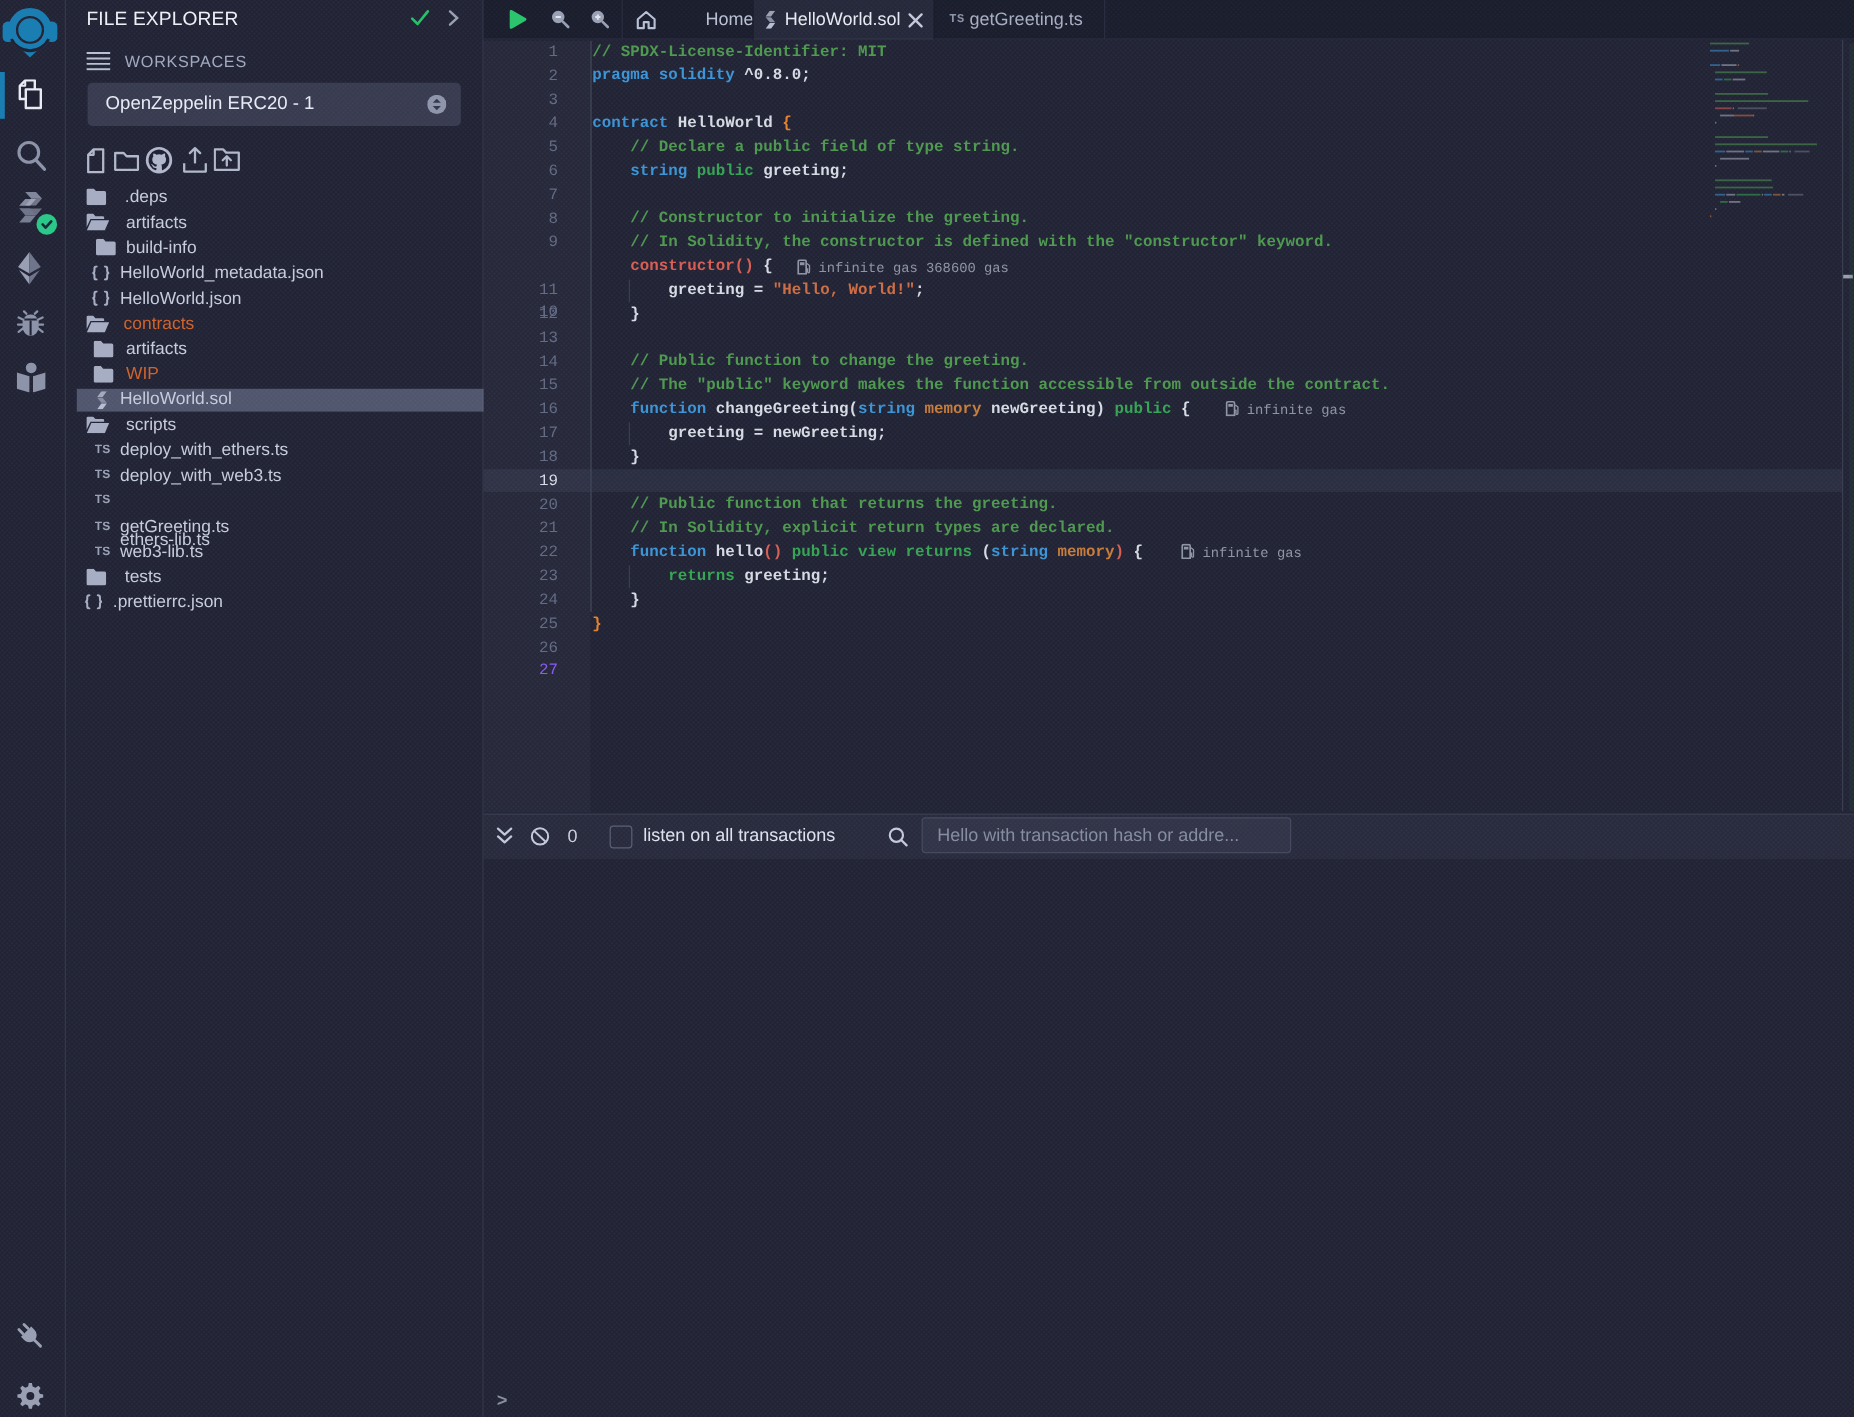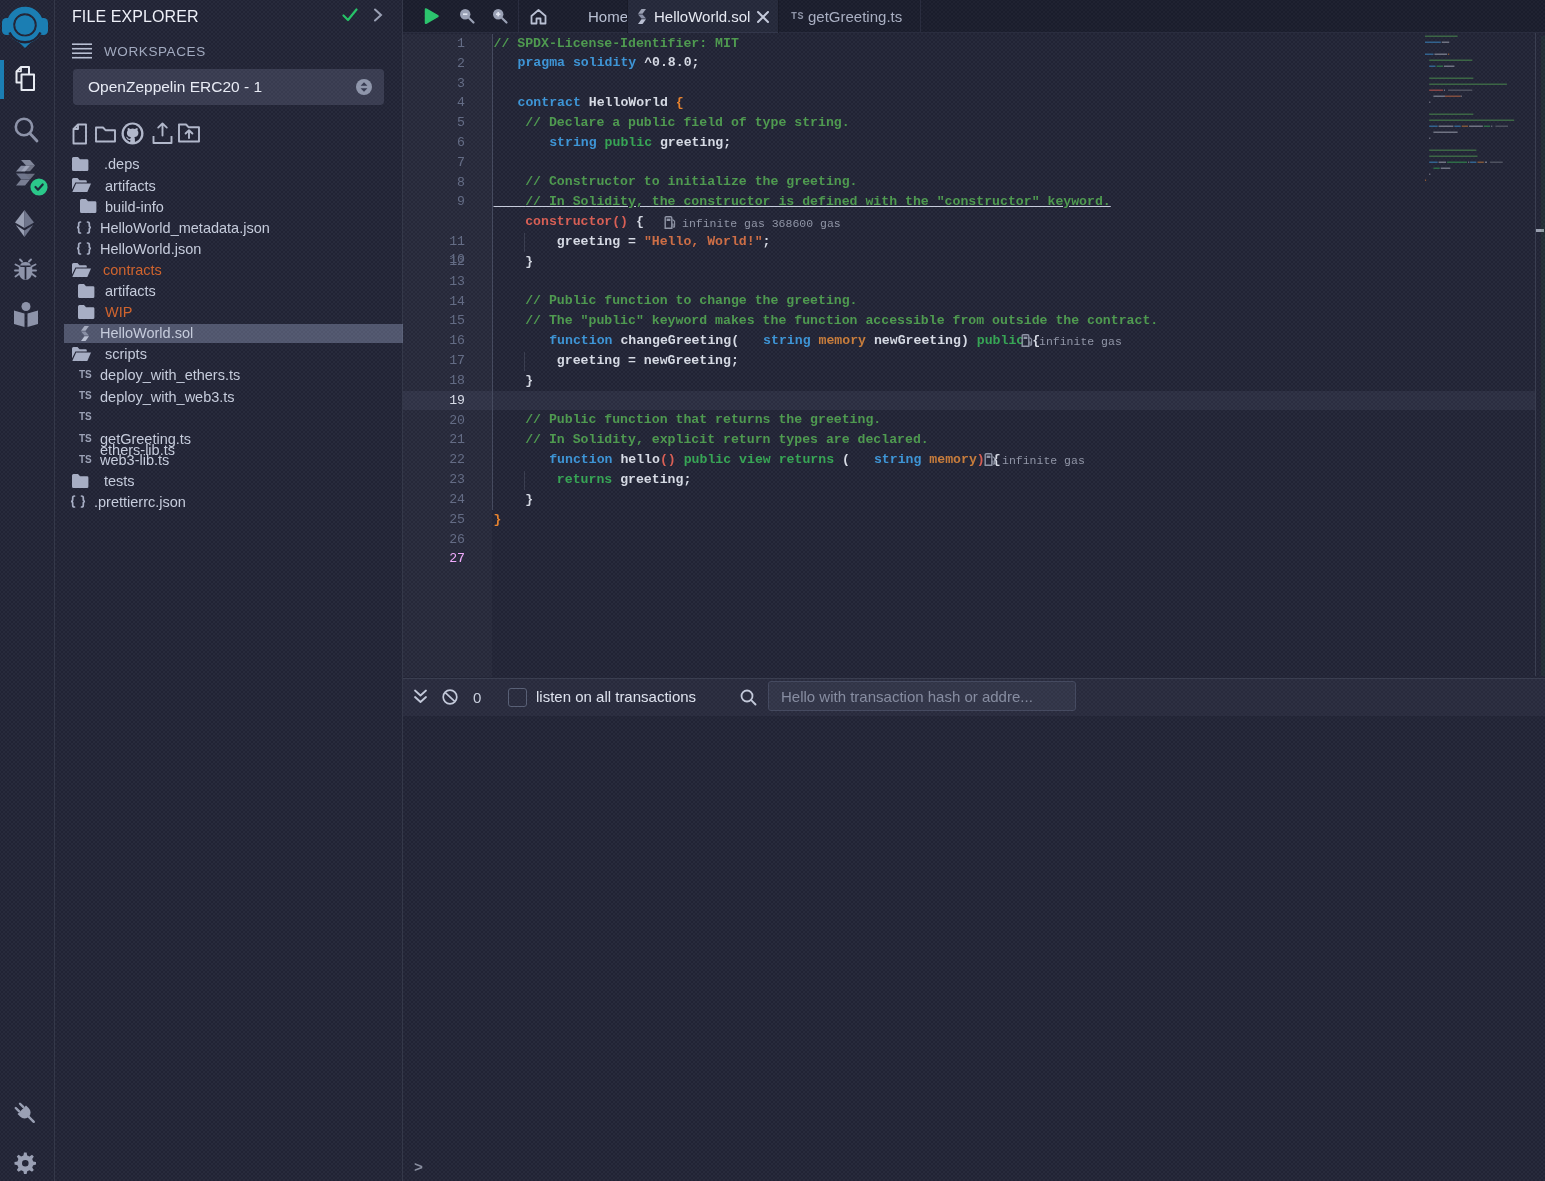--- a/index.html
+++ b/index.html
@@ -12,21 +12,21 @@
   background-size:4px 4px;
   background-position:0 0, 2px 2px;
   color:#c6ccdc;
 }
 .abs { position:absolute; }
 .mono { font-family:"Liberation Mono", monospace; }
 svg { display:block; }
 .nm { font-size:14.5px; color:#c6ccdc; white-space:nowrap; }
 .org { color:#d0642e; }
 .cl { position:absolute; white-space:pre; font-family:"Liberation Mono", monospace; font-size:13.2px; line-height:19.83px; font-weight:bold; }
-.cm { color:#4f9a50; } .kb { color:#3e95d6;padding-left:24px; } .kg { color:#37a555; }
+.cm { color:#4f9a50; } .kb { color:#3e95d6; } .kg { color:#37a555; }
 .kr { color:#d75f55; } .ko { color:#c87d3c; } .st { color:#cd6e46; }
 .bo { color:#e5822f; } .wh { color:#d6dae4; }
 .ln { position:absolute; width:62px; text-align:right; font-family:"Liberation Mono", monospace; font-size:13.2px; color:#646c85; }
 .gas { position:absolute; font-family:"Liberation Mono", monospace; font-size:11.5px; color:#9095a6; white-space:pre; }
 </style></head><body>
 
 <div class="abs" style="left:0;top:0;width:55px;height:1181px;border-right:1px solid #343849;"></div>
 <div class="abs" style="left:0;top:60px;width:4px;height:39px;background:#1b7eb3;"></div>
 <svg class="abs" style="left:2px;top:6px;" width="46" height="42" viewBox="0 0 46 42">
 <rect x="0" y="12" width="9.5" height="17" rx="4.5" fill="#1b7eb3"></rect>
@@ -309,28 +309,28 @@
 <div class="ln" style="left:403px;top:353.1px;color:#646c85;">17</div>
 <div class="ln" style="left:403px;top:372.9px;color:#646c85;">18</div>
 <div class="ln" style="left:403px;top:392.7px;color:#d8dce8;">19</div>
 <div class="ln" style="left:403px;top:412.6px;color:#646c85;">20</div>
 <div class="ln" style="left:403px;top:432.4px;color:#646c85;">21</div>
 <div class="ln" style="left:403px;top:452.2px;color:#646c85;">22</div>
 <div class="ln" style="left:403px;top:472.1px;color:#646c85;">23</div>
 <div class="ln" style="left:403px;top:491.9px;color:#646c85;">24</div>
 <div class="ln" style="left:403px;top:511.7px;color:#646c85;">25</div>
 <div class="ln" style="left:403px;top:531.5px;color:#646c85;">26</div>
-<div class="ln" style="left:403px;top:551.4px;color:#f0abfc;">27</div>
+<div class="ln" style="left:403px;top:551.4px;color:#8b5cf6;">27</div>
 <div class="cl" style="left:493.5px;top:33.6px;"><span class="cm">// SPDX-License-Identifier: MIT</span></div>
 <div class="cl" style="left:493.5px;top:53.4px;"><span class="kb">pragma solidity</span><span class="wh"> ^0.8.0;</span></div>
 <div class="cl" style="left:493.5px;top:93.1px;"><span class="kb">contract</span><span class="wh"> HelloWorld </span><span class="bo">{</span></div>
 <div class="cl" style="left:493.5px;top:112.9px;"><span class="wh">    </span><span class="cm">// Declare a public field of type string.</span></div>
 <div class="cl" style="left:493.5px;top:132.8px;"><span class="wh">    </span><span class="kb">string</span><span class="wh"> </span><span class="kg">public</span><span class="wh"> greeting;</span></div>
 <div class="cl" style="left:493.5px;top:172.4px;"><span class="wh">    </span><span class="cm">// Constructor to initialize the greeting.</span></div>
-<div class="cl" style="left:493.5px;top:192.2px;text-decoration:underline;"><span class="wh">    </span><span class="cm">// In Solidity, the constructor is defined with the "constructor" keyword.</span></div>
+<div class="cl" style="left:493.5px;top:192.2px;"><span class="wh">    </span><span class="cm">// In Solidity, the constructor is defined with the "constructor" keyword.</span></div>
 <div class="cl" style="left:493.5px;top:212.1px;"><span class="wh">    </span><span class="kr">constructor()</span><span class="wh"> {</span></div>
 <div class="cl" style="left:493.5px;top:231.9px;"><span class="wh">        greeting = </span><span class="st">"Hello, World!"</span><span class="wh">;</span></div>
 <div class="cl" style="left:493.5px;top:251.7px;"><span class="wh">    }</span></div>
 <div class="cl" style="left:493.5px;top:291.4px;"><span class="wh">    </span><span class="cm">// Public function to change the greeting.</span></div>
 <div class="cl" style="left:493.5px;top:311.2px;"><span class="wh">    </span><span class="cm">// The "public" keyword makes the function accessible from outside the contract.</span></div>
 <div class="cl" style="left:493.5px;top:331.1px;"><span class="wh">    </span><span class="kb">function</span><span class="wh"> changeGreeting(</span><span class="kb">string</span><span class="wh"> </span><span class="ko">memory</span><span class="wh"> newGreeting) </span><span class="kg">public</span><span class="wh"> {</span></div>
 <div class="cl" style="left:493.5px;top:350.9px;"><span class="wh">        greeting = newGreeting;</span></div>
 <div class="cl" style="left:493.5px;top:370.7px;"><span class="wh">    }</span></div>
 <div class="cl" style="left:493.5px;top:410.4px;"><span class="wh">    </span><span class="cm">// Public function that returns the greeting.</span></div>
 <div class="cl" style="left:493.5px;top:430.2px;"><span class="wh">    </span><span class="cm">// In Solidity, explicit return types are declared.</span></div>

